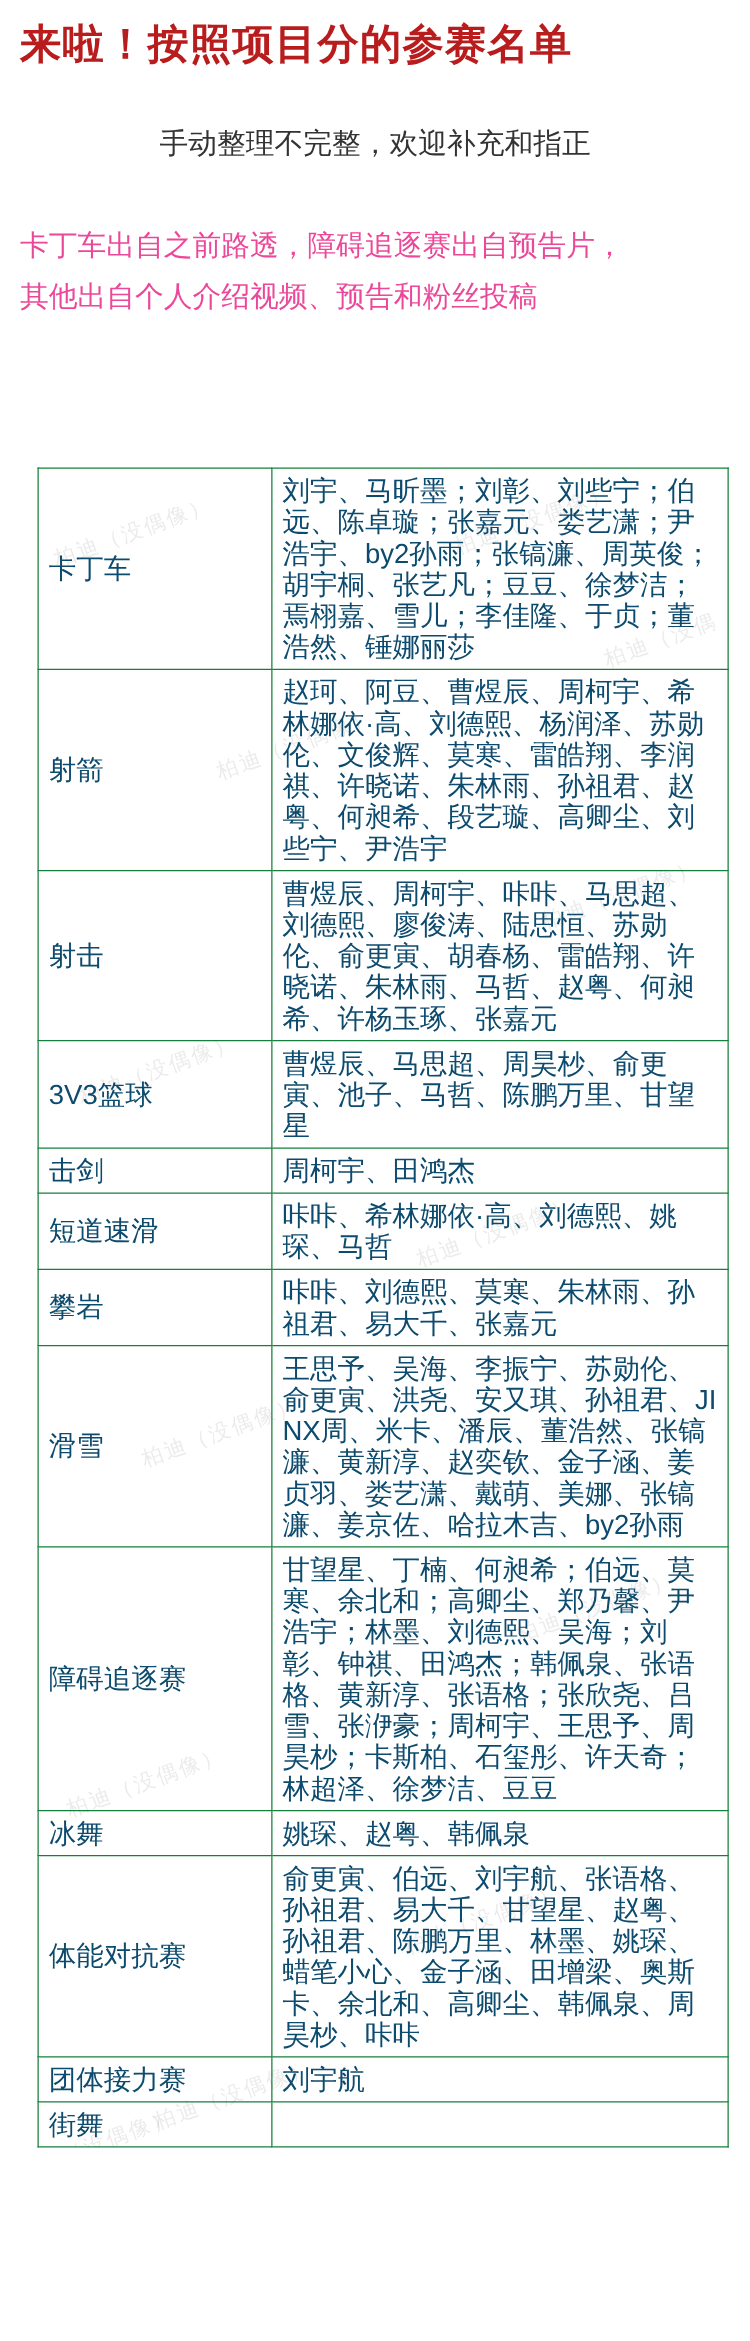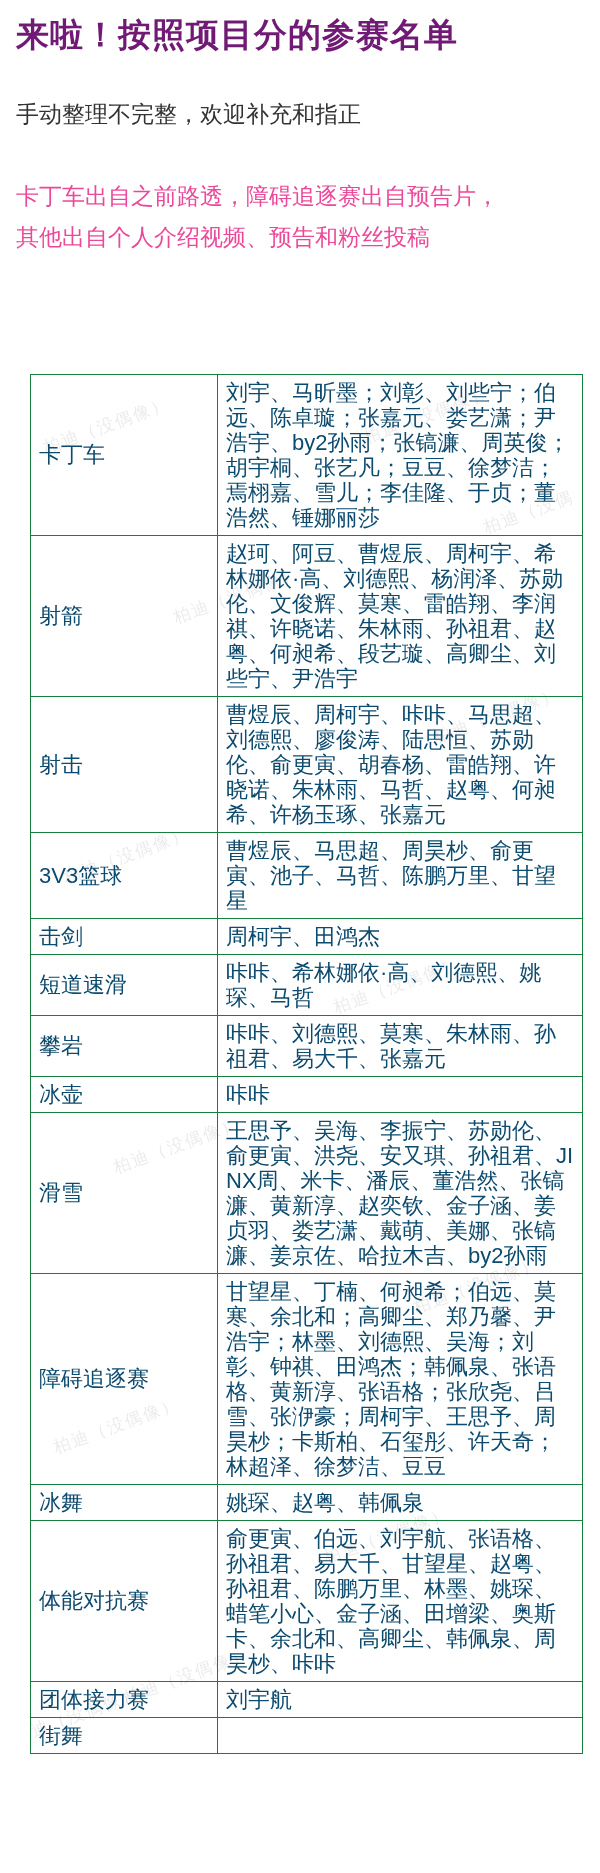--- a/index.html
+++ b/index.html
@@ -4,25 +4,25 @@
 <style>
   html,body{margin:0;padding:0;}
   body{
     width:600px;height:1873px;overflow:hidden;background:#ffffff;
     font-family:"Liberation Sans","DejaVu Sans",sans-serif;
     color:#222;
   }
   .page{width:600px;height:1873px;overflow:hidden;position:relative;background:#fff;}
   .title{
     padding:12px 16px 0 16px;
-    font-size:33px;font-weight:700;line-height:1.4;color:#701a75;
+    font-size:33px;font-weight:700;line-height:1.4;color:#b91c1c;
     letter-spacing:1px;
   }
   .intro{
-    margin-top:42px;padding:0 16px;font-size:23px;color:#333;line-height:1.3;
+    margin-top:42px;padding:0 16px;font-size:23px;color:#333;line-height:1.3;text-align:center;
   }
   .note{
     margin-top:46px;padding:0 16px;font-size:23px;color:#ec4899;line-height:1.78;
   }
   .table-wrap{
     position:relative;margin:116px 28px 0 30px;
   }
   table.roster{
     border-collapse:collapse;width:542px;background:#fff;table-layout:fixed;
   }
@@ -97,24 +97,20 @@
         </tr>
         <tr>
           <td class="ev">短道速滑</td>
           <td class="nm">咔咔、希林娜依·高、刘德熙、姚琛、马哲</td>
         </tr>
         <tr>
           <td class="ev">攀岩</td>
           <td class="nm">咔咔、刘德熙、莫寒、朱林雨、孙祖君、易大千、张嘉元</td>
         </tr>
         <tr>
-          <td class="ev">冰壶</td>
-          <td class="nm">咔咔</td>
-        </tr>
-        <tr>
           <td class="ev">滑雪</td>
           <td class="nm">王思予、吴海、李振宁、苏勋伦、俞更寅、洪尧、安又琪、孙祖君、JINX周、米卡、潘辰、董浩然、张镐濂、黄新淳、赵奕钦、金子涵、姜贞羽、娄艺潇、戴萌、美娜、张镐濂、姜京佐、哈拉木吉、by2孙雨</td>
         </tr>
         <tr>
           <td class="ev">障碍追逐赛</td>
           <td class="nm">甘望星、丁楠、何昶希；伯远、莫寒、余北和；高卿尘、郑乃馨、尹浩宇；林墨、刘德熙、吴海；刘彰、钟祺、田鸿杰；韩佩泉、张语格、黄新淳、张语格；张欣尧、吕雪、张洢豪；周柯宇、王思予、周昊杪；卡斯柏、石玺彤、许天奇；林超泽、徐梦洁、豆豆</td>
         </tr>
         <tr>
           <td class="ev">冰舞</td>
           <td class="nm">姚琛、赵粤、韩佩泉</td>

